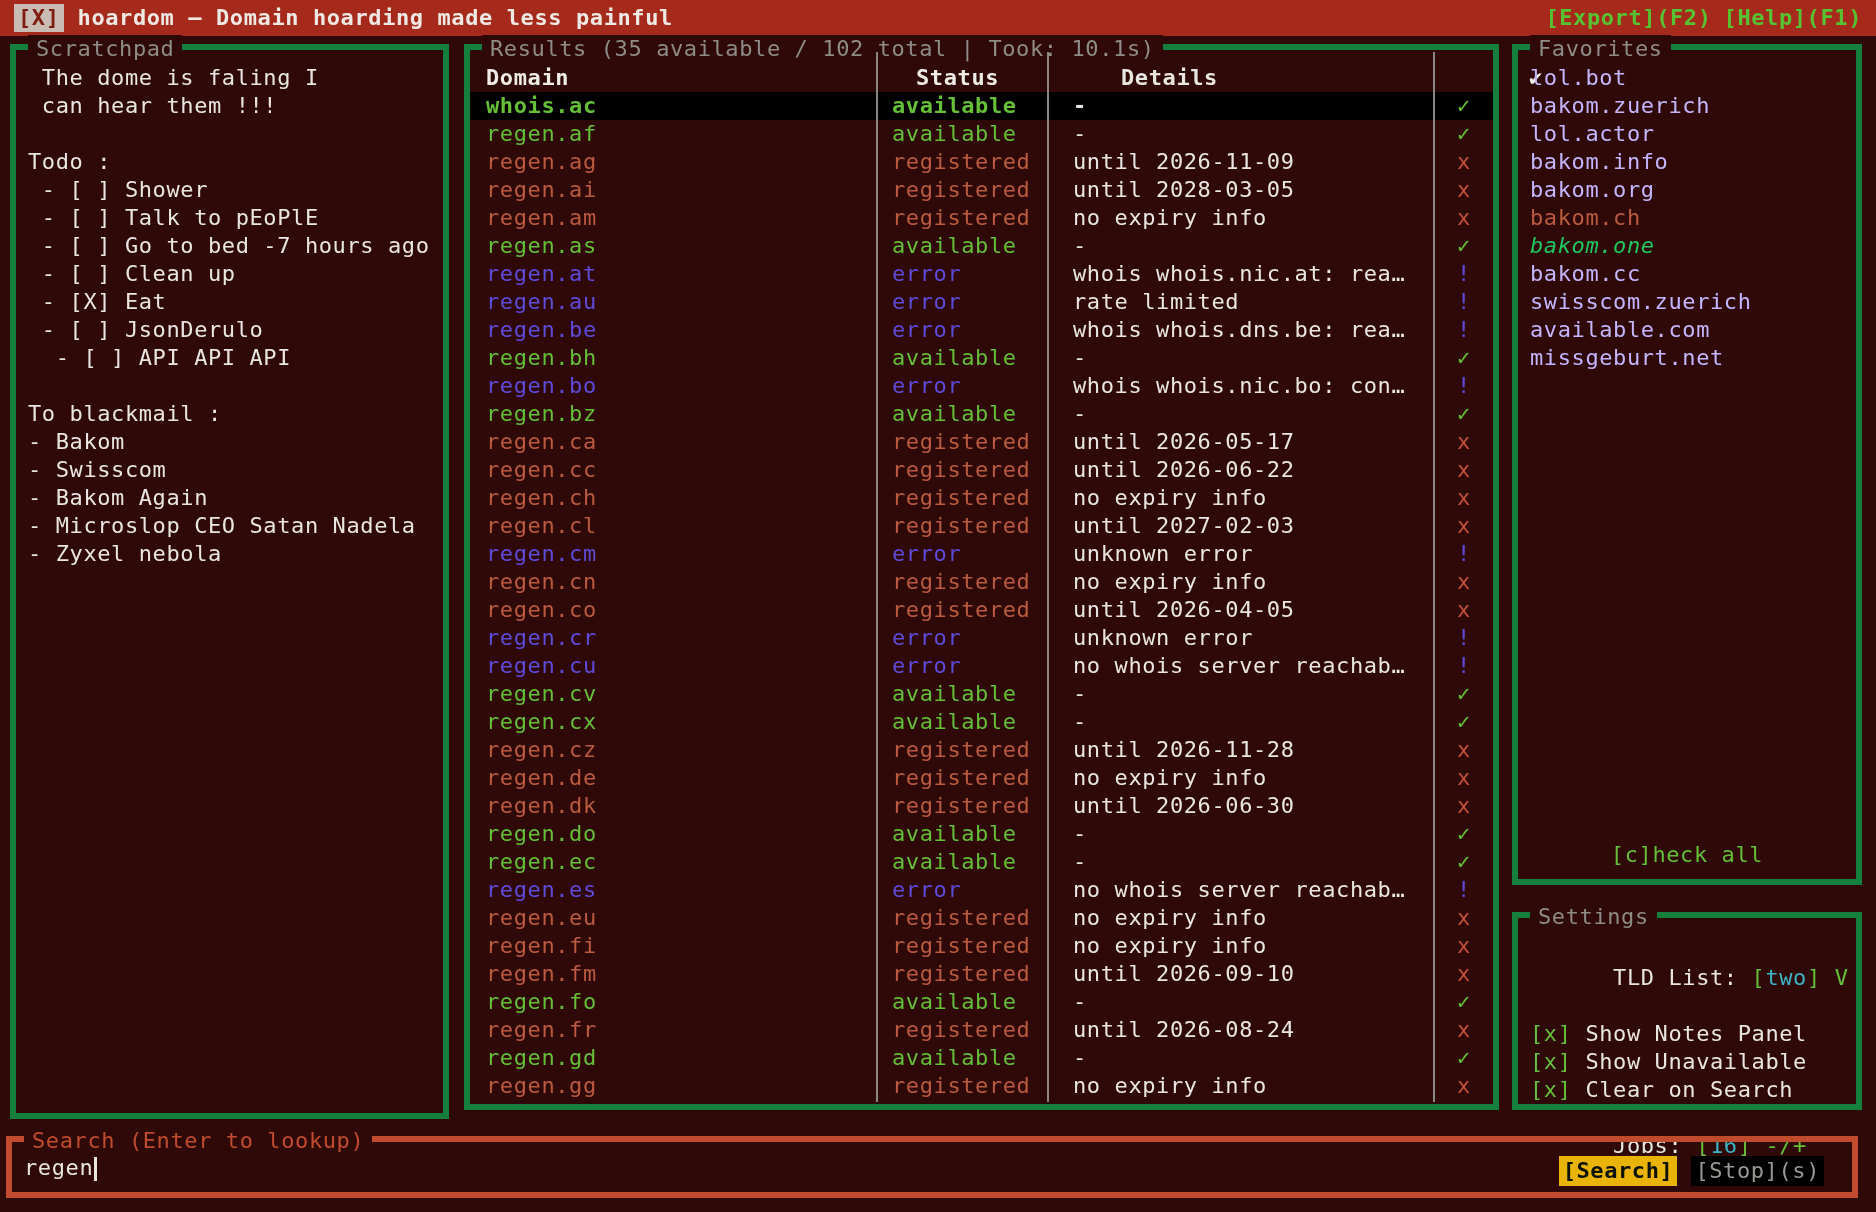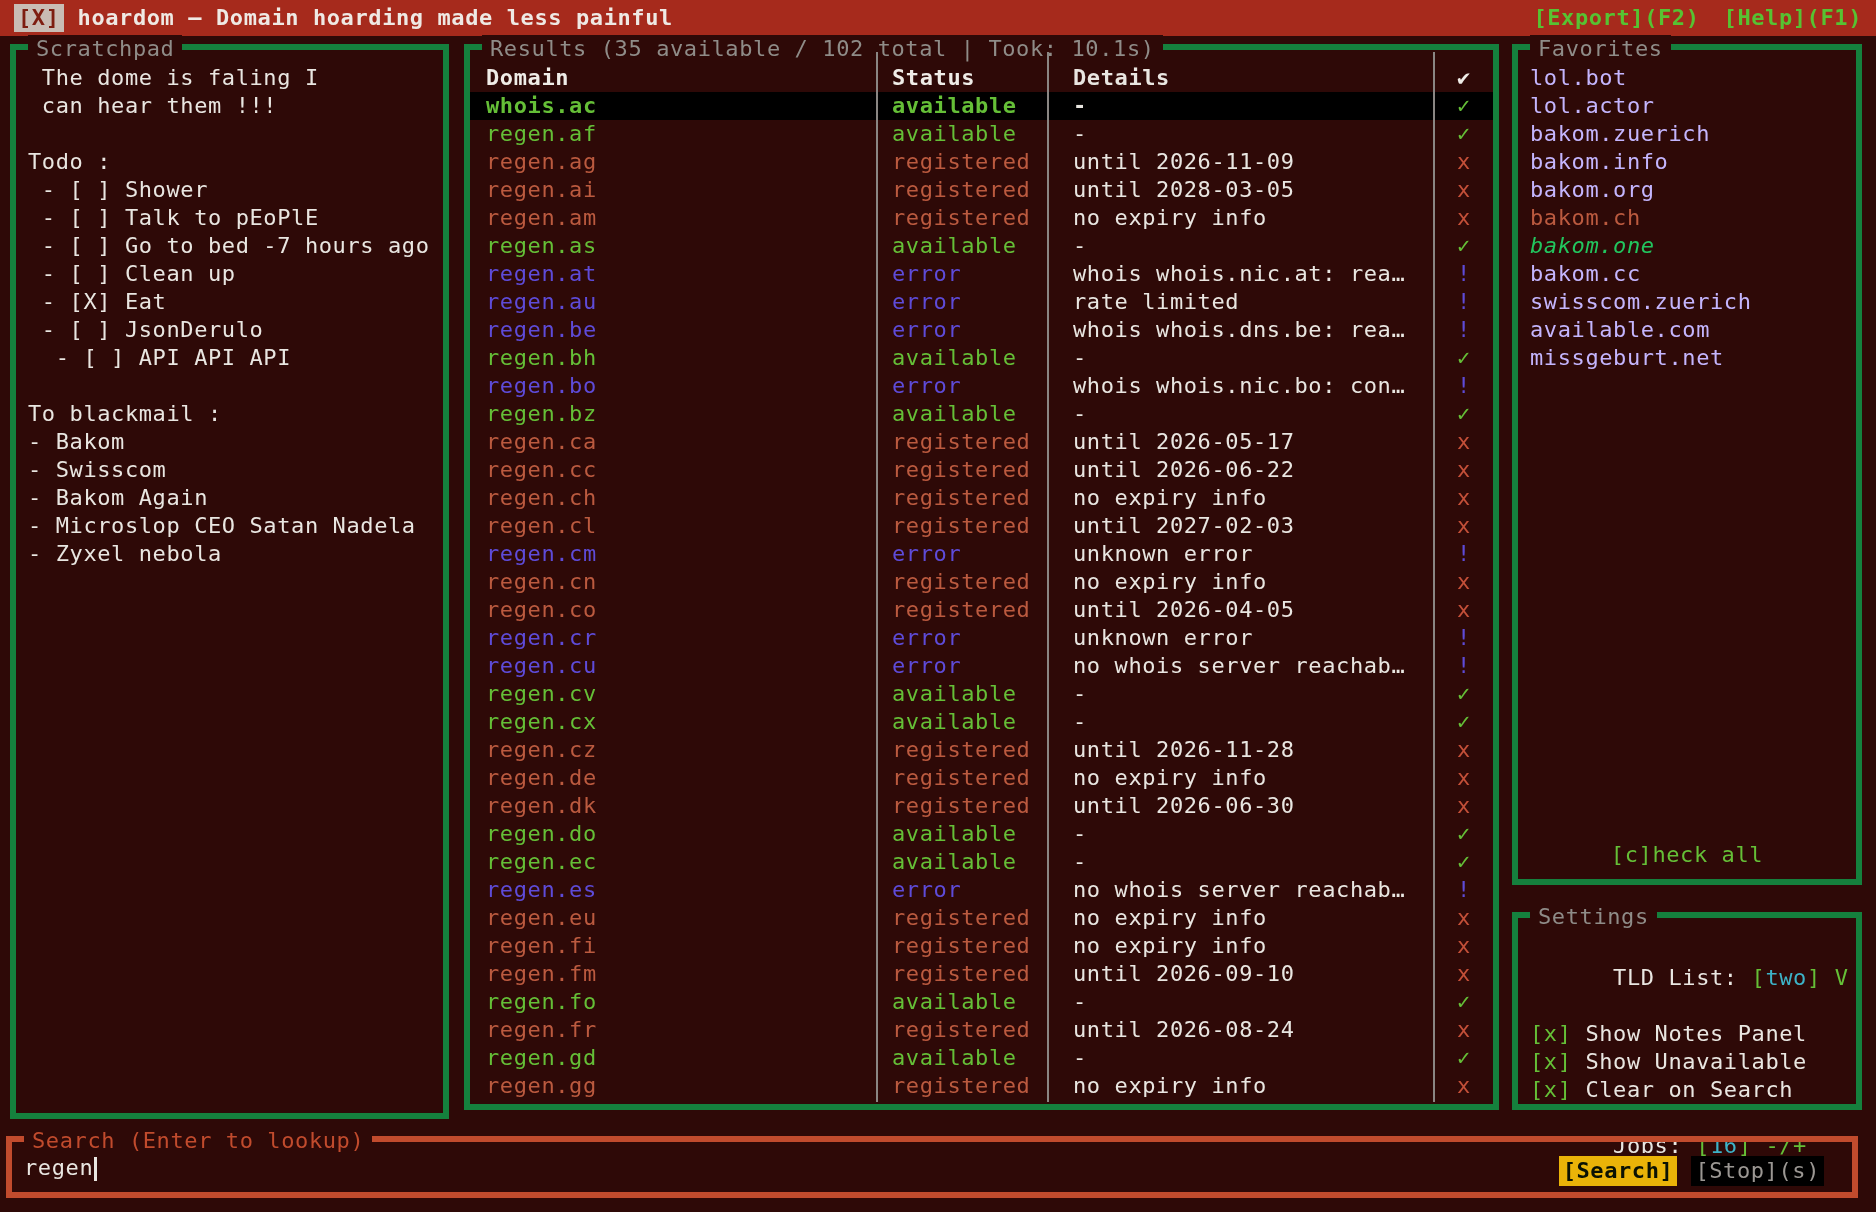--- a/index.html
+++ b/index.html
@@ -8,21 +8,21 @@
     font-family:"DejaVu Sans Mono","Liberation Mono",monospace;
     font-size:22px;letter-spacing:.6px;color:#e9e6e1;line-height:28px;
   }
   
   .titlebar{
     position:absolute;left:0;top:0;width:100%;height:36px;background:#a62a1c;
     display:flex;align-items:center;padding:0 14px;box-sizing:border-box;font-weight:bold;
   }
   .close-badge{background:#c9bcb4;color:#7e1d10;padding:0 4px;margin-right:14px;cursor:default;}
   .tb-title{color:#efe9e4;}
-  .tb-actions{margin-left:auto;display:flex;gap:24px;color:#57c232;}
+  .tb-actions{margin-left:auto;display:flex;gap:12px;color:#57c232;}
   
   .panel{position:absolute;border:6px solid #15803d;box-sizing:border-box;}
   .panel-title{
     position:absolute;top:-15px;left:12px;background:#2e0907;color:#8f8c88;
     padding:0 8px;white-space:pre;
   }
   
   .scratchpad{left:10px;top:44px;width:439px;height:1075px;}
   .pad-lines{padding:14px 6px 0 12px;}
   .pad-line{white-space:pre;min-height:28px;}
@@ -30,21 +30,21 @@
   .results{left:464px;top:44px;width:1035px;height:1066px;}
   .sep{position:absolute;top:2px;bottom:2px;width:2px;background:#8a8683;}
   .sep1{left:406px;} .sep2{left:577px;} .sep3{left:963px;}
   .t-wrap{padding-top:14px;}
   .t-row,.t-header{display:flex;height:28px;white-space:pre;}
   .cell{overflow:hidden;box-sizing:border-box;flex:none;}
   .c-domain{width:404px;padding-left:16px;}
   .c-status{width:171px;padding-left:18px;}
   .c-details{width:386px;padding-left:28px;color:#e9e6e1;}
   .c-mark{width:66px;text-align:center;}
-  .t-header{font-weight:bold;color:#efece7;}
+  .t-header{font-weight:bold;color:#efece7;gap:24px;}
   .t-row.available .c-domain,.t-row.available .c-status,.t-row.available .c-mark{color:#65bf37;}
   .t-row.registered .c-domain,.t-row.registered .c-status{color:#bb5a3f;}
   .t-row.registered .c-mark{color:#c34f38;}
   .t-row.error .c-domain,.t-row.error .c-status,.t-row.error .c-mark{color:#5e4bd8;}
   .t-row.selected{background:#000;font-weight:bold;}
   
   .favorites{left:1512px;top:44px;width:350px;height:841px;}
   .fav-list{padding:14px 6px 0 12px;}
   .fav-item{min-height:28px;white-space:pre;color:#c4b5fd;}
   .fav-item.registered{color:#bb5a3f;}
@@ -369,22 +369,22 @@
         </div>
       </div>
   </div>
 </div>
 
 <div class="panel favorites">
   <span class="panel-title">Favorites</span>
   <div class="fav-list">
 
   <div class="fav-item available">lol.bot</div>
+      <div class="fav-item available">bakom.zuerich</div>
       <div class="fav-item available">lol.actor</div>
-      <div class="fav-item available">bakom.zuerich</div>
       <div class="fav-item available">bakom.info</div>
       <div class="fav-item available">bakom.org</div>
       <div class="fav-item registered">bakom.ch</div>
       <div class="fav-item muted">bakom.one</div>
       <div class="fav-item available">bakom.cc</div>
       <div class="fav-item available">swisscom.zuerich</div>
       <div class="fav-item available">available.com</div>
       <div class="fav-item available">missgeburt.net</div>
     </div>
   <div class="check-all">[c]heck all</div>

